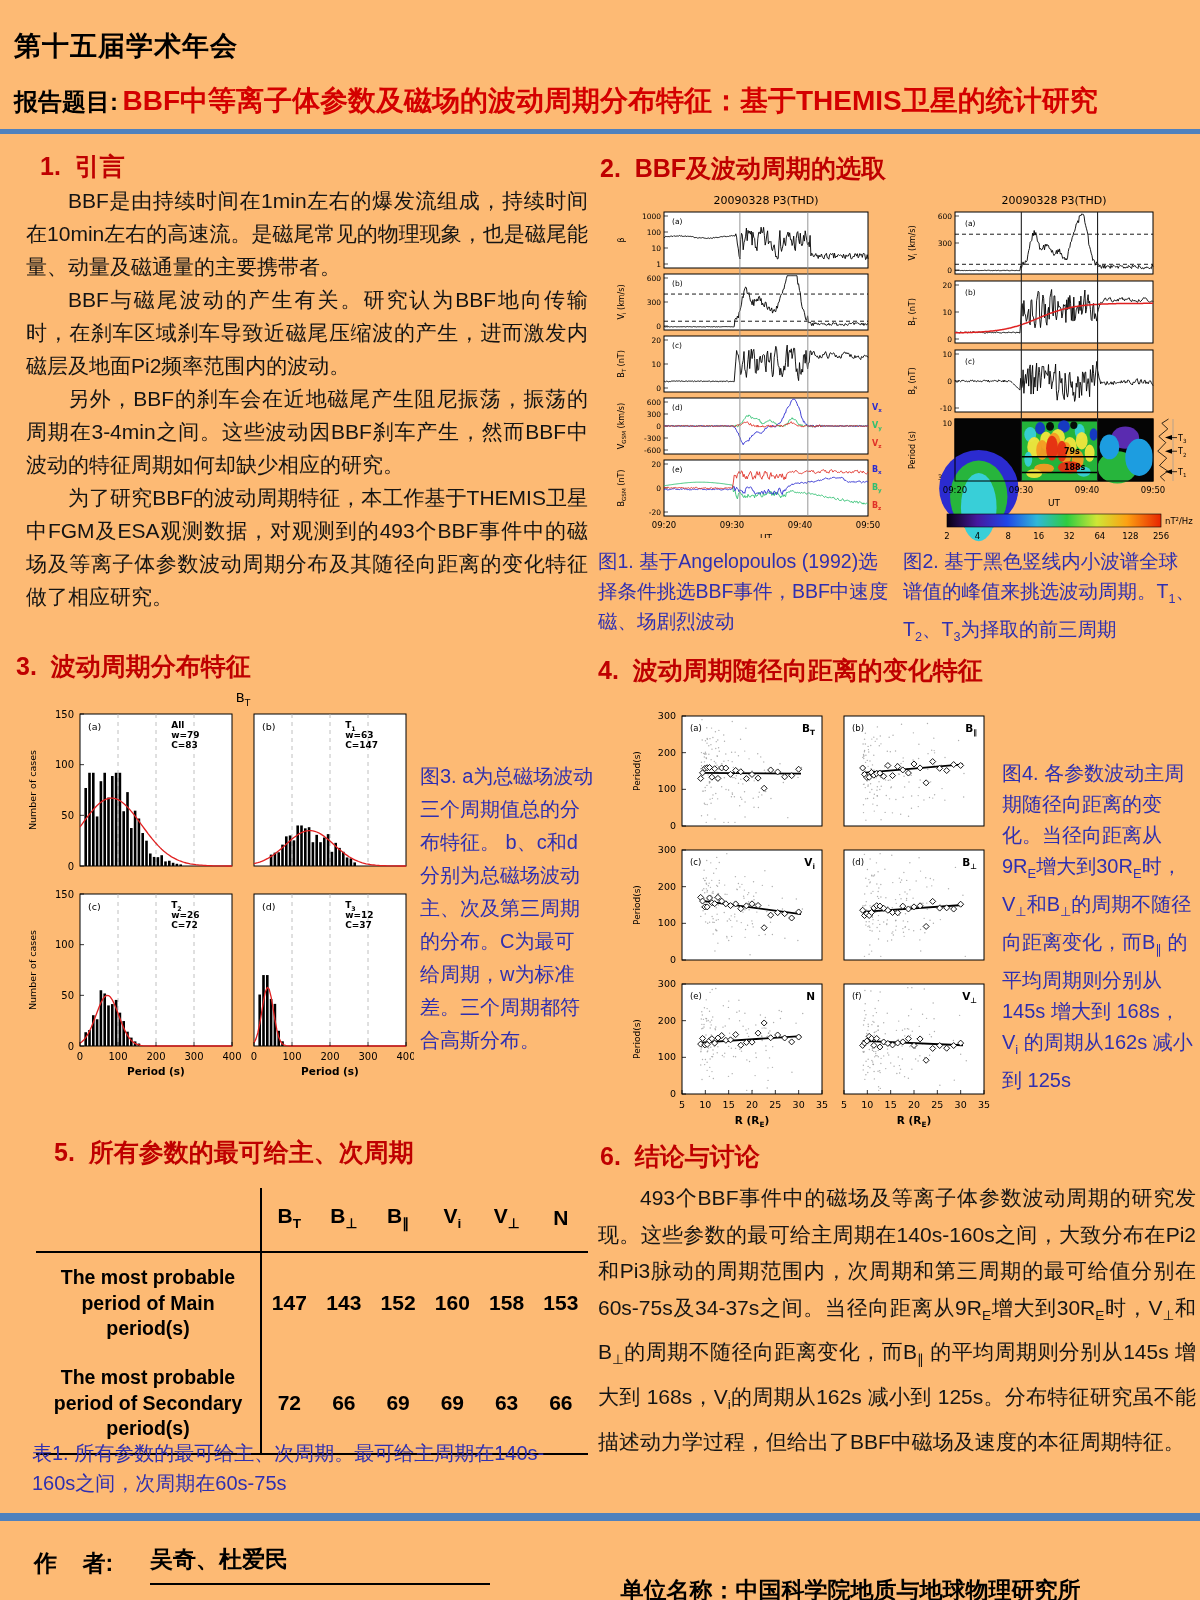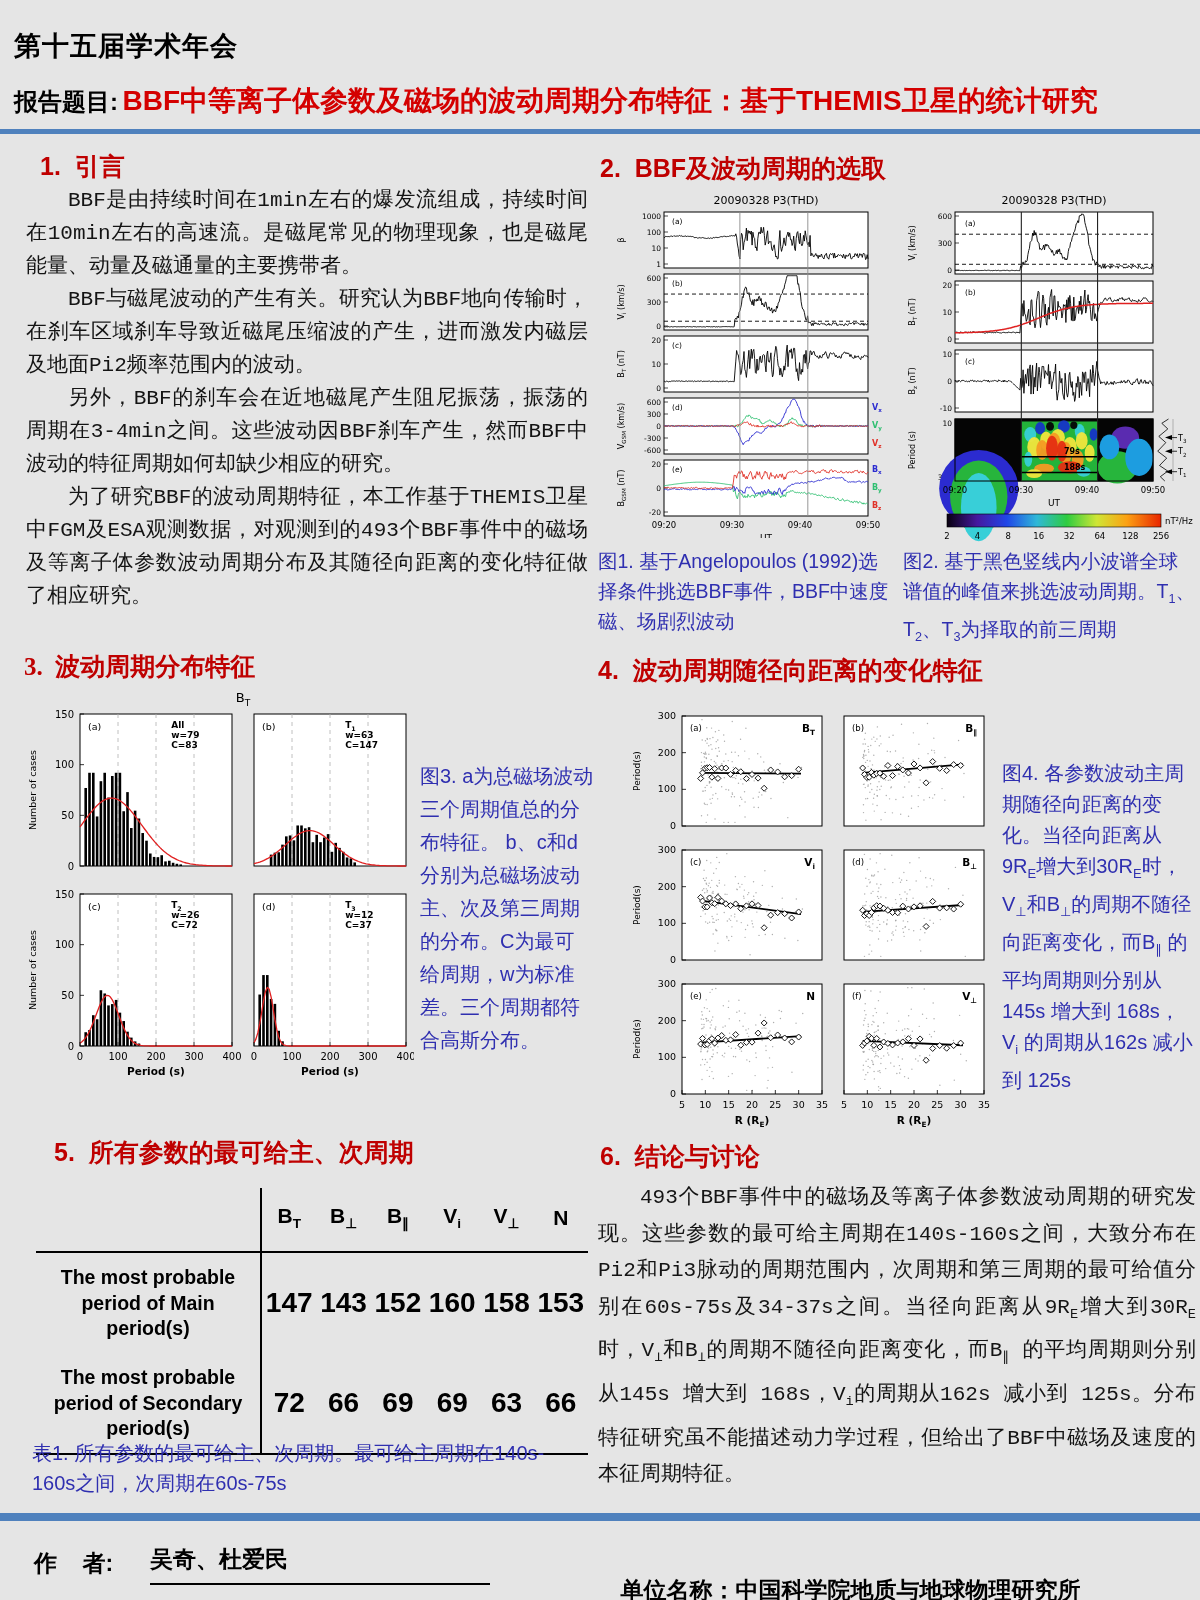--- a/index.html
+++ b/index.html
@@ -1,47 +1,47 @@
 <!DOCTYPE html>
 <html><head>
 <meta charset="utf-8">
 <style>
   html,body{margin:0;padding:0;background:#fff;}
-  #page{position:relative;width:1200px;height:1600px;background:#e5e5e5;overflow:hidden;
+  #page{position:relative;width:1200px;height:1600px;background:#fdba74;overflow:hidden;
         font-family:"Liberation Sans",sans-serif;color:#111;}
   .meeting{position:absolute;left:14px;top:28px;font-size:27px;font-weight:600;color:#000;letter-spacing:1px;}
   .report{position:absolute;left:14px;top:82px;white-space:nowrap;}
   .rlabel{font-size:24px;font-weight:600;color:#000;vertical-align:baseline;}
   .rtitle{font-size:28px;font-weight:bold;color:#d40000;vertical-align:baseline;}
   .divider{position:absolute;left:0;width:1200px;background:#4f81bd;}
   #div-top{top:129px;height:5px;}
   #div-bottom{top:1513px;height:8px;}
   .sec-h{position:absolute;font-size:25px;font-weight:bold;color:#bf0000;white-space:pre;}
   #sh1{left:40px;top:150px;} #sh2{left:600px;top:152px;}
-  #sh3{left:24px;top:650px;font-family:Liberation Serif, serif;} #sh4{left:598px;top:654px;}
+  #sh3{left:16px;top:650px;} #sh4{left:598px;top:654px;}
   #sh5{left:30px;top:1136px;margin-left:24px;} #sh6{left:600px;top:1140px;}
-  .body-text p{margin:0;text-indent:2em;font-family:Liberation Mono, monospace;}
+  .body-text p{margin:0;text-indent:2em;}
   #s1text{position:absolute;left:26px;top:184px;width:562px;font-size:21px;line-height:33px;color:#141414;text-align:justify;}
   #s6text{position:absolute;left:598px;top:1180px;width:598px;font-size:21px;line-height:36.5px;color:#141414;text-align:justify;}
   .caption{position:absolute;color:#2f2fb0;}
   #cap1{left:598px;top:546px;width:298px;font-size:19.5px;line-height:30px;}
   #cap2{left:903px;top:546px;width:292px;font-size:19.5px;line-height:30px;}
   #cap3{left:420px;top:760px;width:174px;font-size:20px;line-height:33px;}
   #cap4{left:1002px;top:758px;width:194px;font-size:20px;line-height:31px;}
   #capt1{left:32px;top:1438px;width:552px;font-size:20px;line-height:30px;}
   .figbox{position:absolute;}
   #fig1{left:612px;top:192px;} #fig2{left:903px;top:192px;}
   #fig3{left:22px;top:688px;} #fig4{left:622px;top:700px;}
   #table1{position:absolute;left:36px;top:1188px;width:552px;border-collapse:collapse;color:#000;}
   #table1 th,#table1 td{font-weight:bold;}
   #table1 .corner{border-right:2.5px solid #000;border-bottom:2.5px solid #000;}
   #table1 .ph{font-size:21px;padding:16px 0 20px 0;border-bottom:2.5px solid #000;text-align:center;}
   #table1 .rowlabel{font-size:19.5px;width:212px;text-align:center;border-right:2.5px solid #000;
                     padding:12px 6px;line-height:1.3;}
-  #table1 .val{font-size:28px;text-align:center;font-weight:600;}
+  #table1 .val{font-size:21px;text-align:center;font-weight:600;}
   #table1 tr.last td,#table1 tr.last th{border-bottom:2.5px solid #000;}
   sub{font-size:65%;}
   .footer-item{position:absolute;font-size:23px;font-weight:bold;color:#000;white-space:pre;}
   #author-label{left:34px;top:1548px;}
   #author-names{left:150px;top:1544px;width:340px;border-bottom:2.5px solid #000;padding-bottom:8px;}
   #affil{left:595px;top:1548px;}
   #affil .uline{border-bottom:2.5px solid #000;padding-bottom:6px;}
 </style>
 </head>
 <body>

